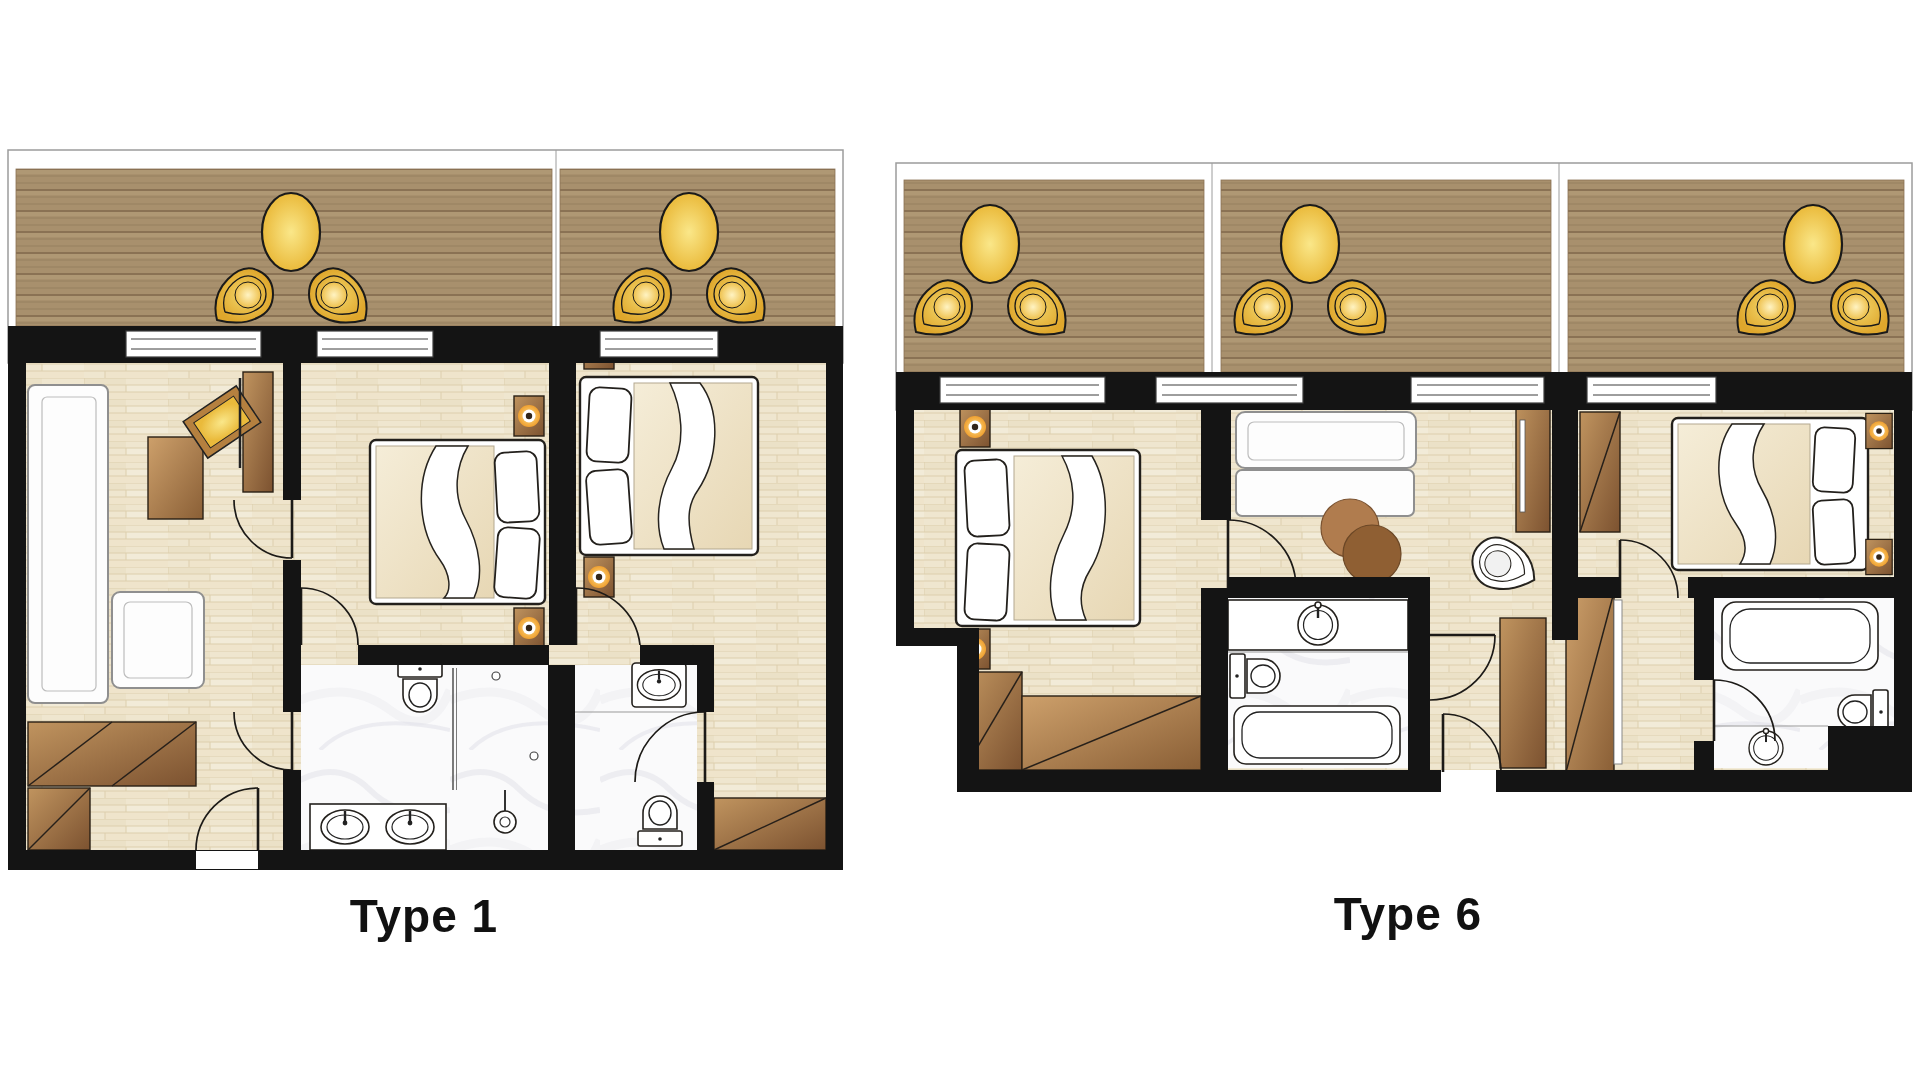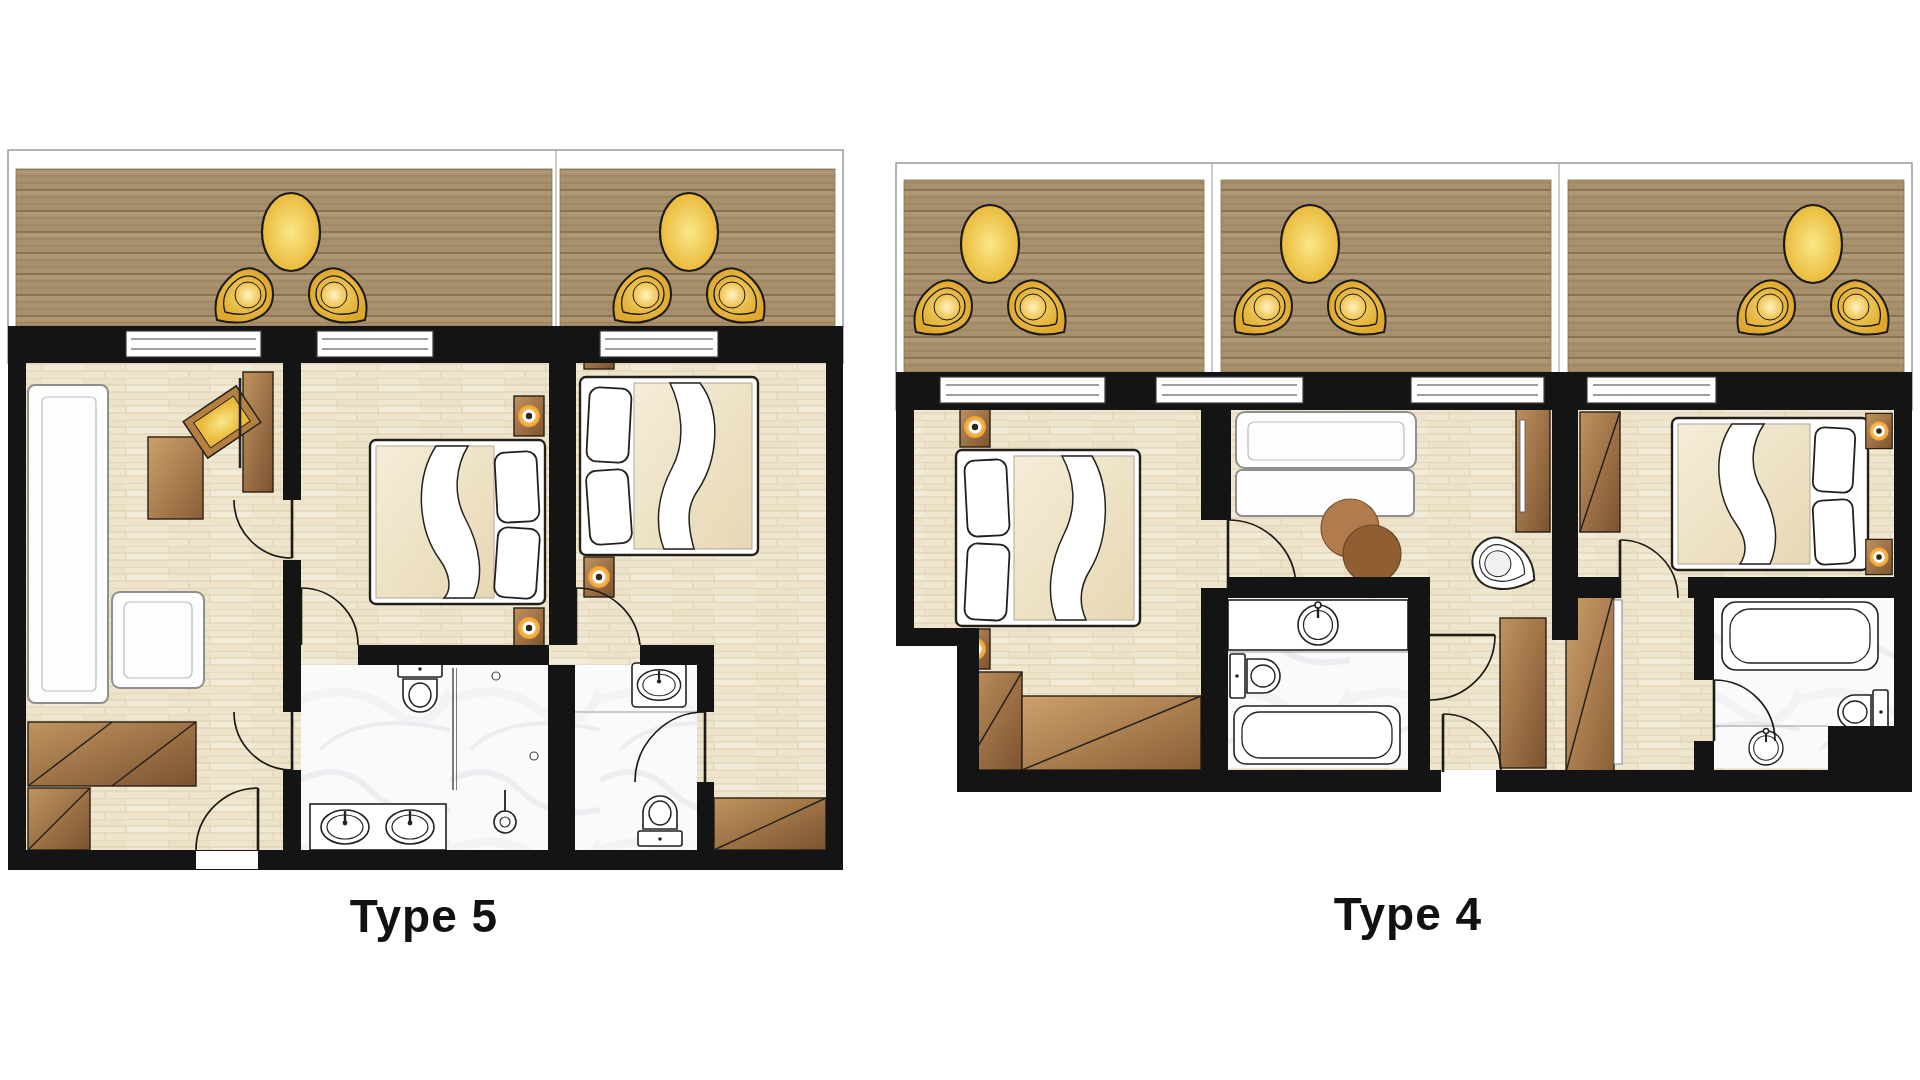--- a/index.html
+++ b/index.html
@@ -392,15 +392,15 @@
           <line x1="1417" y1="395" x2="1538" y2="395" class="winl"></line>
         </g>
   <g>
           <rect x="1587" y="377" width="129" height="26" class="win"></rect>
           <line x1="1593" y1="385" x2="1710" y2="385" class="winl"></line>
           <line x1="1593" y1="395" x2="1710" y2="395" class="winl"></line>
         </g>
 </g>
 </svg>
 
-<div class="plan-label lbl1">Type 5</div>
-<div class="plan-label lbl2">Type 4</div>
+<div class="plan-label lbl1">Type 1</div>
+<div class="plan-label lbl2">Type 6</div>
 </div>
 
 </body></html>

